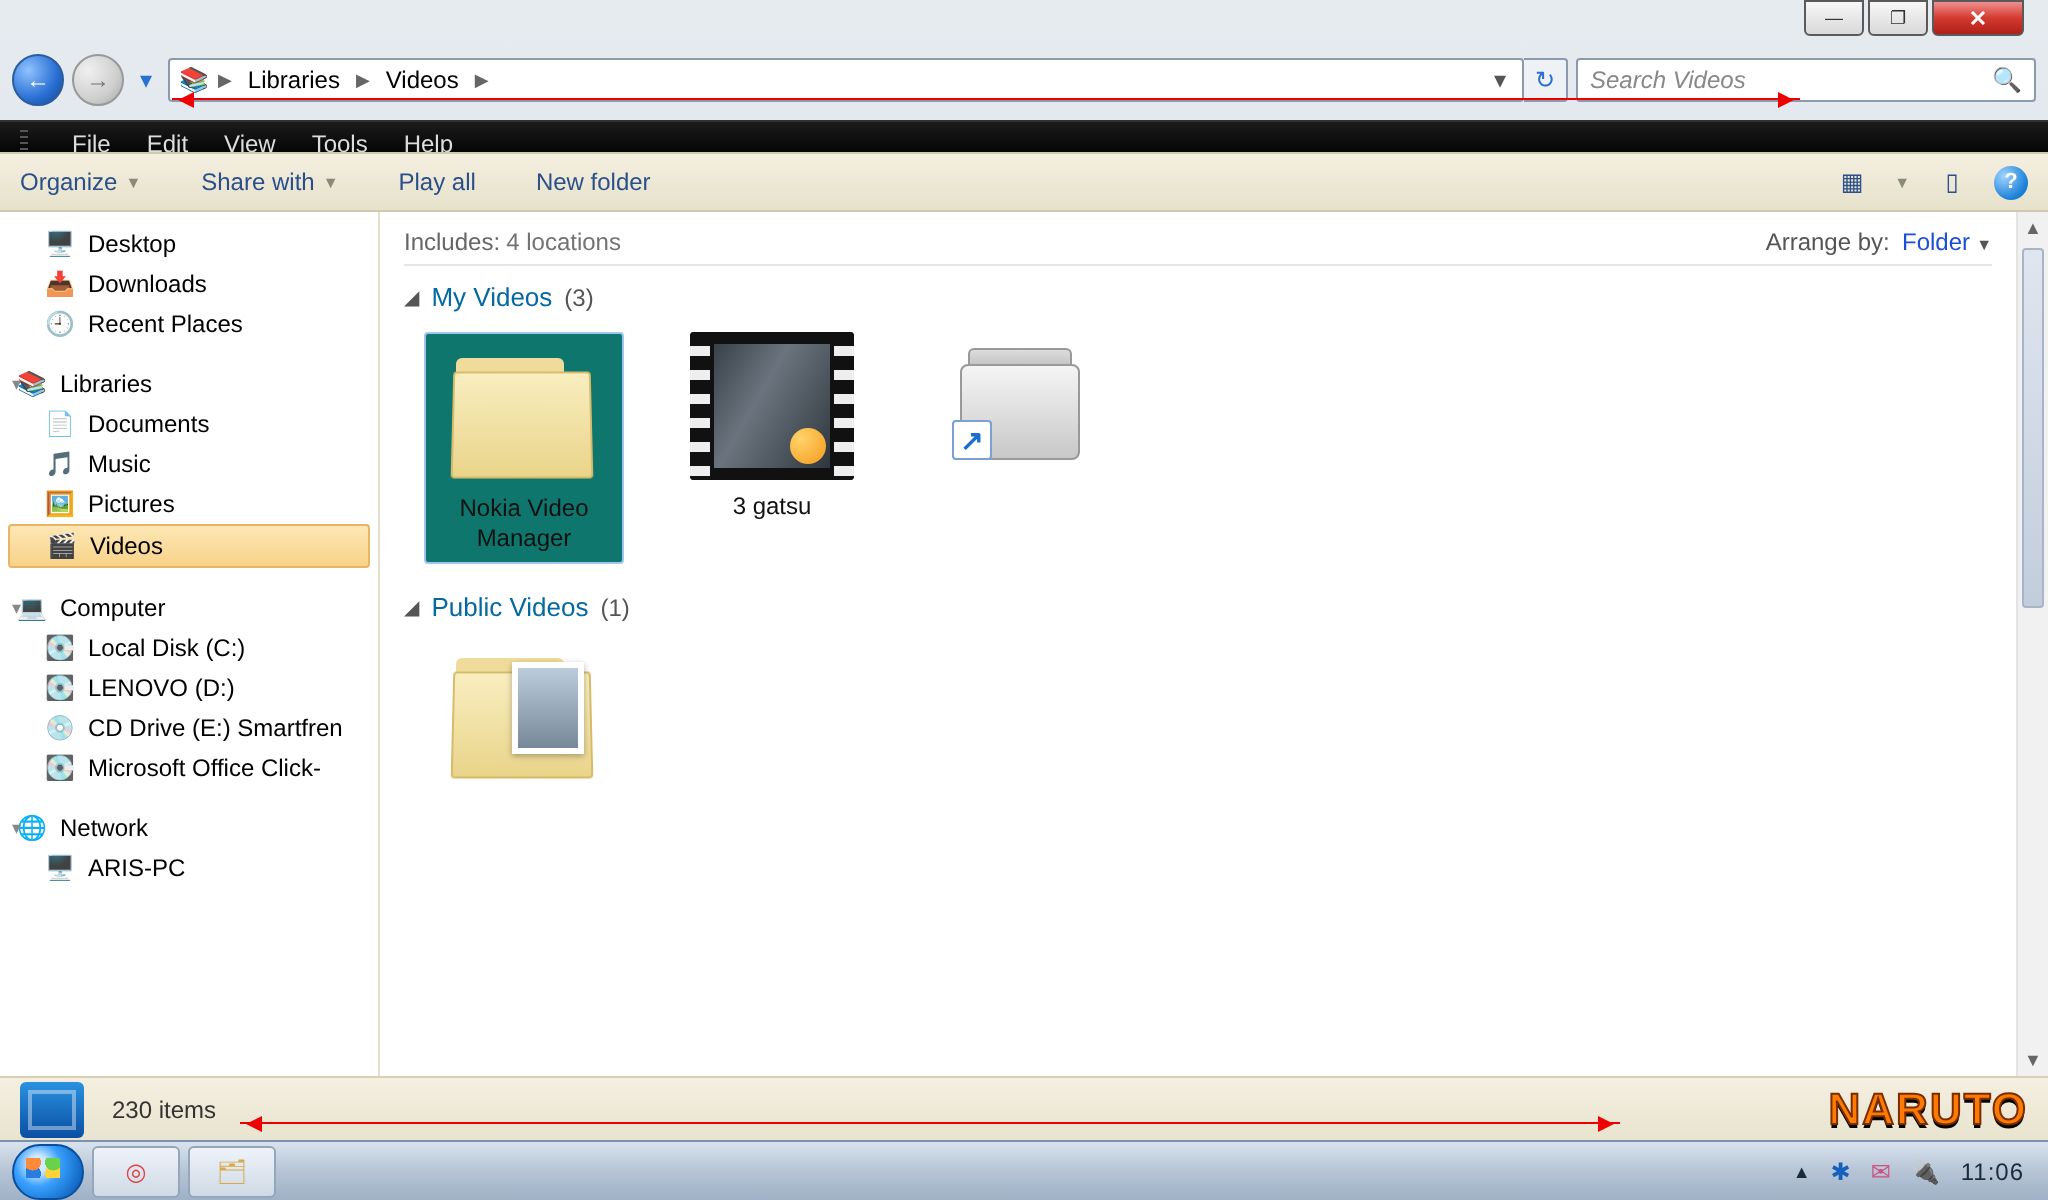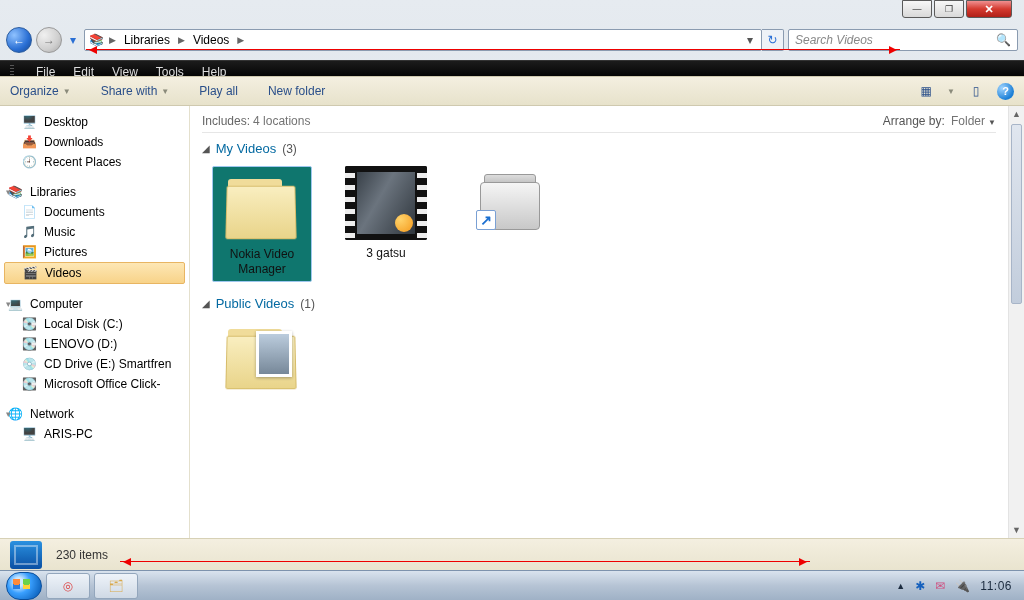--- a/index.html
+++ b/index.html
@@ -49,21 +49,21 @@
 .nico{width:16px;height:16px;display:inline-flex;align-items:center;justify-content:center;font-size:12px}
 
 
 .content{flex:1;position:relative;overflow:hidden}
 .content-scroll{position:absolute;inset:0 16px 0 0;overflow:hidden;padding:8px 12px}
 .hdr-row{display:flex;align-items:flex-end;justify-content:space-between;border-bottom:1px solid #e6e6e6;padding-bottom:4px;margin-bottom:8px}
 .lib-title{color:#1a7a1e;font-size:20px}
 .lib-sub{color:#666;font-size:11px}
 .lib-sub a{color:#737373;text-decoration:none}
 .arrange{color:#555;font-size:11px}
-.arrange .val{color:#737373}
+.arrange .val{color:#1d4ed8}
 
 .group{margin-bottom:14px}
 .gtitle-row{display:flex;align-items:center;gap:6px}
 .gtri{color:#555;font-size:10px}
 .gtitle{color:#0369a1;font-size:13px}
 .gcount{color:#555}
 .gpath{color:#777;font-size:11px;padding-left:14px}
 
 .items{display:flex;gap:24px;padding:10px 0 0 10px}
 .item{width:100px;text-align:center;cursor:pointer}
@@ -311,20 +311,21 @@
       <div class="up">▲</div>
       <div class="thumb"></div>
       <div class="dn">▼</div>
     </div>
   </div>
 </div>
 
 <div class="details">
   <div class="bigicon"></div>
   <span>230 items</span>
+  <span class="naruto">NARUTO</span>
 </div>
 
 <div class="redline" style="top:49px;left:86px;width:814px"></div>
 <div class="redline" style="bottom:38px;left:120px;width:690px"></div>
 
 <div class="taskbar">
   <div class="start"></div>
   <div class="tbitem">
       <span style="color:#d44">◎</span>
     </div>

